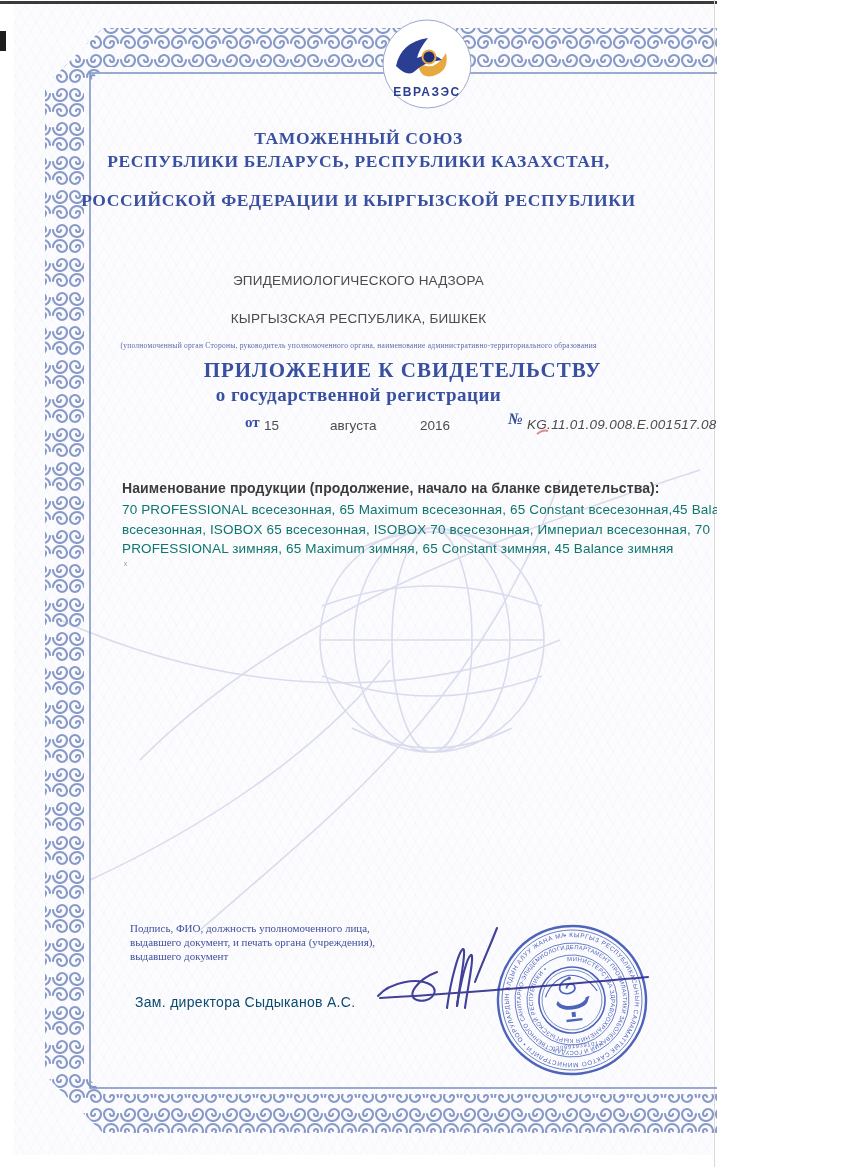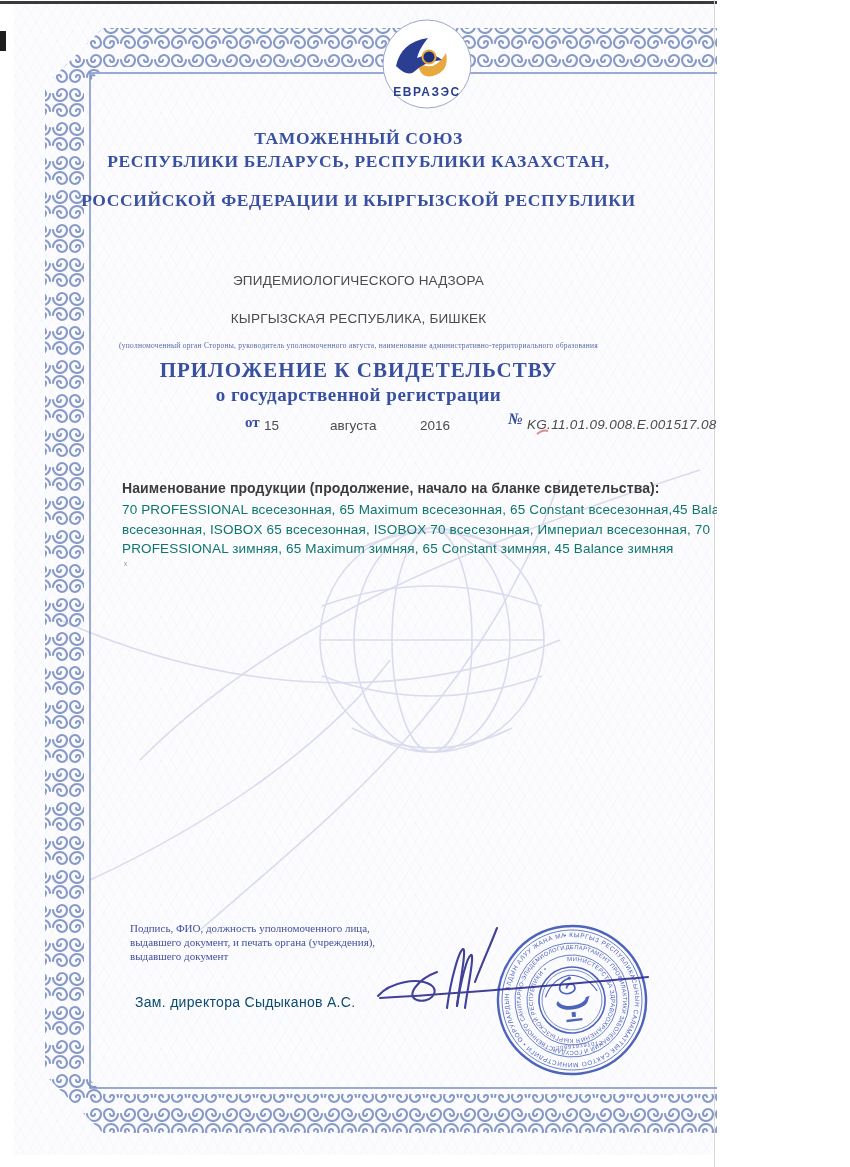--- a/index.html
+++ b/index.html
@@ -80,23 +80,23 @@
     <text x="427" y="96" text-anchor="middle" font-family="Liberation Sans, sans-serif" font-size="12" font-weight="bold" letter-spacing="1.5" fill="#2b3f92">ЕВРАЗЭС</text>
   </svg>
 
   <div class="abs ctr serifblue hdr" style="top:127px;">ТАМОЖЕННЫЙ СОЮЗ</div>
   <div class="abs ctr serifblue hdr" style="top:150px;">РЕСПУБЛИКИ БЕЛАРУСЬ, РЕСПУБЛИКИ КАЗАХСТАН,</div>
   <div class="abs ctr serifblue hdr" style="top:173px;margin-top:16px;">РОССИЙСКОЙ ФЕДЕРАЦИИ И КЫРГЫЗСКОЙ РЕСПУБЛИКИ</div>
 
   <div class="abs ctr issuer" style="top:271px;">ЭПИДЕМИОЛОГИЧЕСКОГО НАДЗОРА</div>
   <div class="abs ctr issuer" style="top:309px;">КЫРГЫЗСКАЯ РЕСПУБЛИКА, БИШКЕК</div>
 
-  <div class="abs ctr caption" style="top:341px;">(уполномоченный орган Стороны, руководитель уполномоченного августа, наименование административно-территориального образования</div>
+  <div class="abs ctr caption" style="top:341px;">(уполномоченный орган Стороны, руководитель уполномоченного органа, наименование административно-территориального образования</div>
 
-  <div class="abs ctr serifblue title1" style="top:358px;">ПРИЛОЖЕНИЕ К СВИДЕТЕЛЬСТВУ</div>
+  <div class="abs ctr serifblue title1" style="top:358px;padding-left:44px;">ПРИЛОЖЕНИЕ К СВИДЕТЕЛЬСТВУ</div>
   <div class="abs ctr serifblue title2" style="top:384px;">о государственной регистрации</div>
 
   <div class="abs serifblue" style="left:245px;top:414px;font-size:15px;">от</div>
   <div class="abs fld" style="left:264px;top:418px;">15</div>
   <div class="abs fld" style="left:330px;top:418px;">августа</div>
   <div class="abs fld" style="left:420px;top:418px;">2016</div>
   <div class="abs serifblue" style="left:508px;top:410px;font-size:16px;font-style:italic;">№</div>
   <div class="abs numval" style="left:527px;top:417px;">KG.11.01.09.008.E.001517.08.16</div>
   <svg width="850" height="1167" viewBox="0 0 850 1167">
     <path d="M537,434 q6,-5 11,-3" stroke="#d06868" stroke-width="2" fill="none" opacity=".75"></path>

